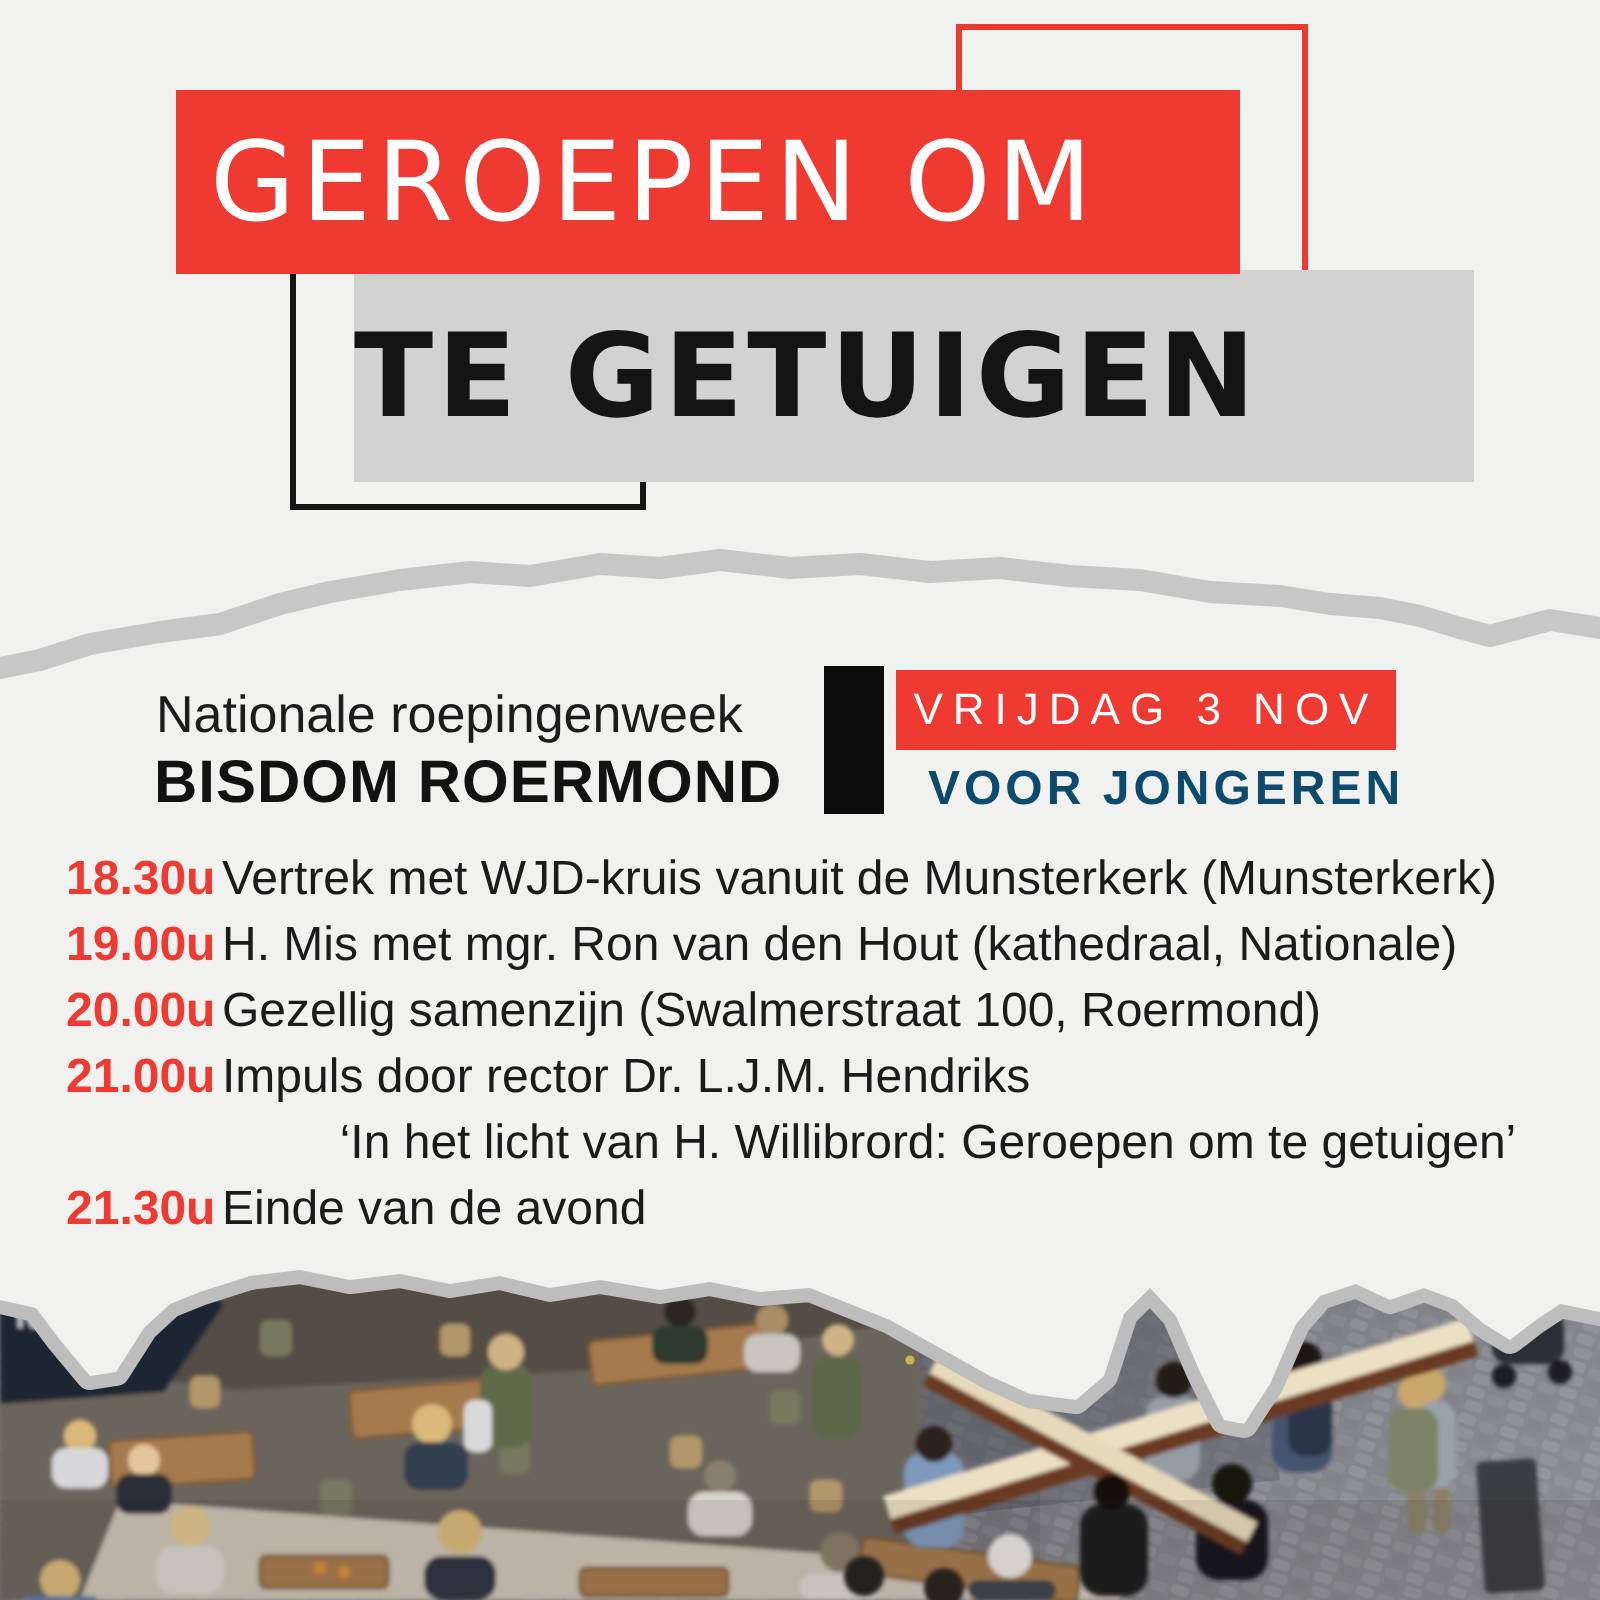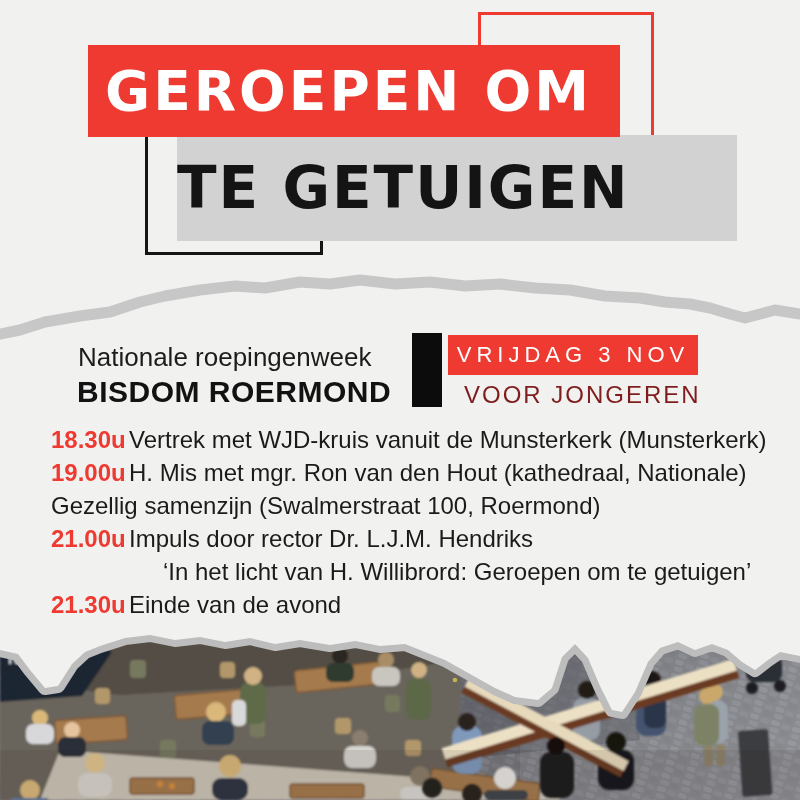--- a/index.html
+++ b/index.html
@@ -19,21 +19,21 @@
   .outline-black{
     position:absolute;left:145px;top:118px;width:172px;height:131px;
     border:3px solid #151515;z-index:1;
   }
   .banner-red{
     position:absolute;left:88px;top:45px;width:532px;height:92px;
     background:var(--red,#ee3a31);z-index:3;
     display:flex;align-items:center;padding-left:17px;box-sizing:border-box;
   }
   .banner-red .t{
-    font-family:"DejaVu Sans", sans-serif;font-weight:700;
+    font-family:"DejaVu Sans", sans-serif;font-weight:400;
     font-size:55px;letter-spacing:3px;color:#ffffff;white-space:nowrap;
   }
   .banner-gray{
     position:absolute;left:177px;top:135px;width:560px;height:106px;
     background:var(--gray,#d2d2d2);z-index:2;
     display:flex;align-items:center;box-sizing:border-box;
   }
   .banner-gray .t{
     font-family:"DejaVu Sans", sans-serif;font-weight:800;
     font-size:58px;letter-spacing:2px;color:#141414;white-space:nowrap;
@@ -55,31 +55,31 @@
   }
   .badge-date{
     position:absolute;left:448px;top:335px;width:250px;height:40px;
     background:var(--red,#ee3a31);color:#fff;z-index:4;
     display:flex;align-items:center;justify-content:center;
     font-size:22px;letter-spacing:5px;font-weight:500;white-space:nowrap;
   }
   .badge-audience{
     position:absolute;left:448px;top:381px;width:250px;z-index:4;
     padding-left:16px;box-sizing:border-box;
-    font-size:24px;font-weight:400;letter-spacing:2px;color:#7f1d1d;white-space:nowrap;
+    font-size:24px;font-weight:700;letter-spacing:2px;color:#0c4a6e;white-space:nowrap;
   }
 
   
   .schedule{position:absolute;left:33px;top:423px;width:750px;z-index:4;}
-  .srow{display:flex;line-height:33px;font-size:24px;margin-left:18px;}
+  .srow{display:flex;line-height:33px;font-size:24px;}
   .srow .time{
     color:var(--red,#e2342c);font-weight:700;width:78px;flex:none;
   }
   .srow .desc{color:#1b1b1b;white-space:nowrap;}
-  .srow.quote{padding-left:112px;}
+  .srow.quote{padding-left:112px;justify-content:center;}
 
   
   .photo{position:absolute;left:0;top:600px;width:800px;height:200px;z-index:2;}
   .photo svg{position:absolute;left:0;top:0;}
 </style>
 </head>
 <body>
 
 <div class="poster">
 
@@ -108,20 +108,21 @@
   <div class="schedule">
     <div class="srow">
       <span class="time">18.30u</span>
       <span class="desc">Vertrek met WJD-kruis vanuit de Munsterkerk (Munsterkerk)</span>
     </div>
     <div class="srow">
       <span class="time">19.00u</span>
       <span class="desc">H. Mis met mgr. Ron van den Hout (kathedraal, Nationale)</span>
     </div>
     <div class="srow">
+      <span class="time">20.00u</span>
       <span class="desc">Gezellig samenzijn (Swalmerstraat 100, Roermond)</span>
     </div>
     <div class="srow">
       <span class="time">21.00u</span>
       <span class="desc">Impuls door rector Dr. L.J.M. Hendriks</span>
     </div>
     <div class="srow quote">
       <span class="desc">‘In het licht van H. Willibrord: Geroepen om te getuigen’</span>
     </div>
     <div class="srow">

